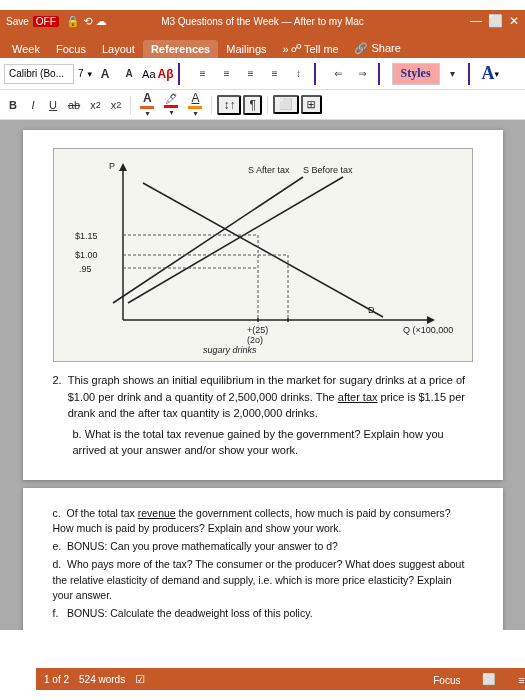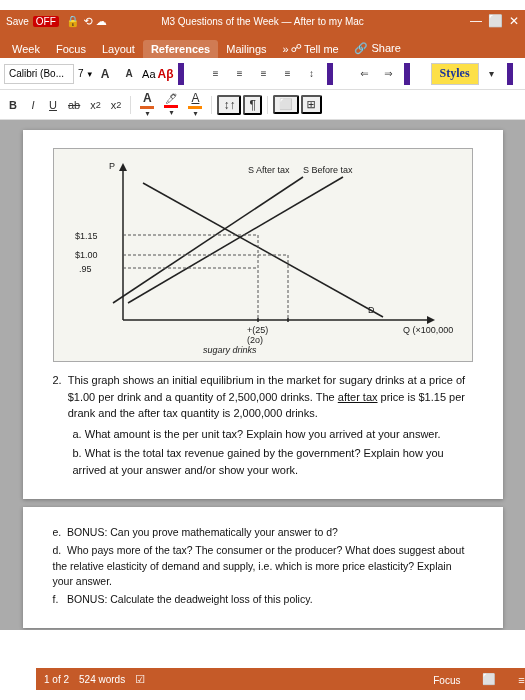--- a/index.html
+++ b/index.html
@@ -59,44 +59,44 @@
       align-items: center;
       padding: 2px 4px;
       height: 32px;
       gap: 2px;
       flex-wrap: nowrap;
     }
     .toolbar-group {
       display: flex;
       align-items: center;
       gap: 2px;
-      border-right: 6px solid #4c1d95;
+      border-right: 2px solid #4c1d95;
       padding-right: 4px;
-      margin-right: 19px;
+      margin-right: 10px;
     }
     .toolbar-group:last-child { border-right: none; }
     .tb-btn {
       width: 22px; height: 22px;
       display: flex; align-items: center; justify-content: center;
       font-size: 10px;
       cursor: pointer;
       border-radius: 2px;
       color: #333;
       background: transparent;
       border: none;
     }
     .font-name {
       font-size: 10px;
       border: 1px solid #ccc;
       padding: 1px 4px;
       width: 70px;
       height: 20px;
     }
     .styles-box {
-      background: #fde047;
+      background: #fca5a5;
       border: 1px solid #ccc;
       padding: 2px 8px;
       font-size: 11px;
       color: #333;
       height: 22px;
       display: flex;
       align-items: center;
     }
 
     
@@ -360,33 +360,32 @@
 
     <div class="question-block">
       <div class="question-num">
         <span>2.</span>
         <div class="q-text">
           This graph shows an initial equilibrium in the market for sugary drinks at a price of $1.00 per drink and a quantity of 2,500,000 drinks. The <span class="underlined">after tax</span> price is $1.15 per drank and the after tax quantity is 2,000,000 drinks.
         </div>
       </div>
       <div class="sub-list">
         <div class="sub-item">
-          <span>a.</span>
-          <span> What amount is the per unit tax? Explain how you arrived at your answer.</span>
-        </div>
-        <div class="sub-item">
           <span>b.</span>
           <span> What is the total tax revenue gained by the government? Explain how you arrived at your answer and/or show your work.</span>
         </div>
       </div>
     </div>
   </div>
 
   <div class="doc-page" style="margin-top:8px;">
     <div class="bottom-list">
+      <div class="bottom-item">
+        c. &nbsp;Of the total tax <span class="underlined">revenue</span> the government collects, how much is paid by consumers? How much is paid by producers? Explain and show your work.
+      </div>
       <div class="bottom-item">
         e. &nbsp;BONUS: Can you prove mathematically your answer to d?
       </div>
       <div class="bottom-item">
         d. &nbsp;Who pays more of the tax? The consumer or the producer? What does suggest about the relative elasticity of demand and supply, i.e. which is more price elasticity? Explain your answer.
       </div>
       <div class="bottom-item">
         f. &nbsp;&nbsp;BONUS: Calculate the deadweight loss of this policy.
       </div>
     </div>

